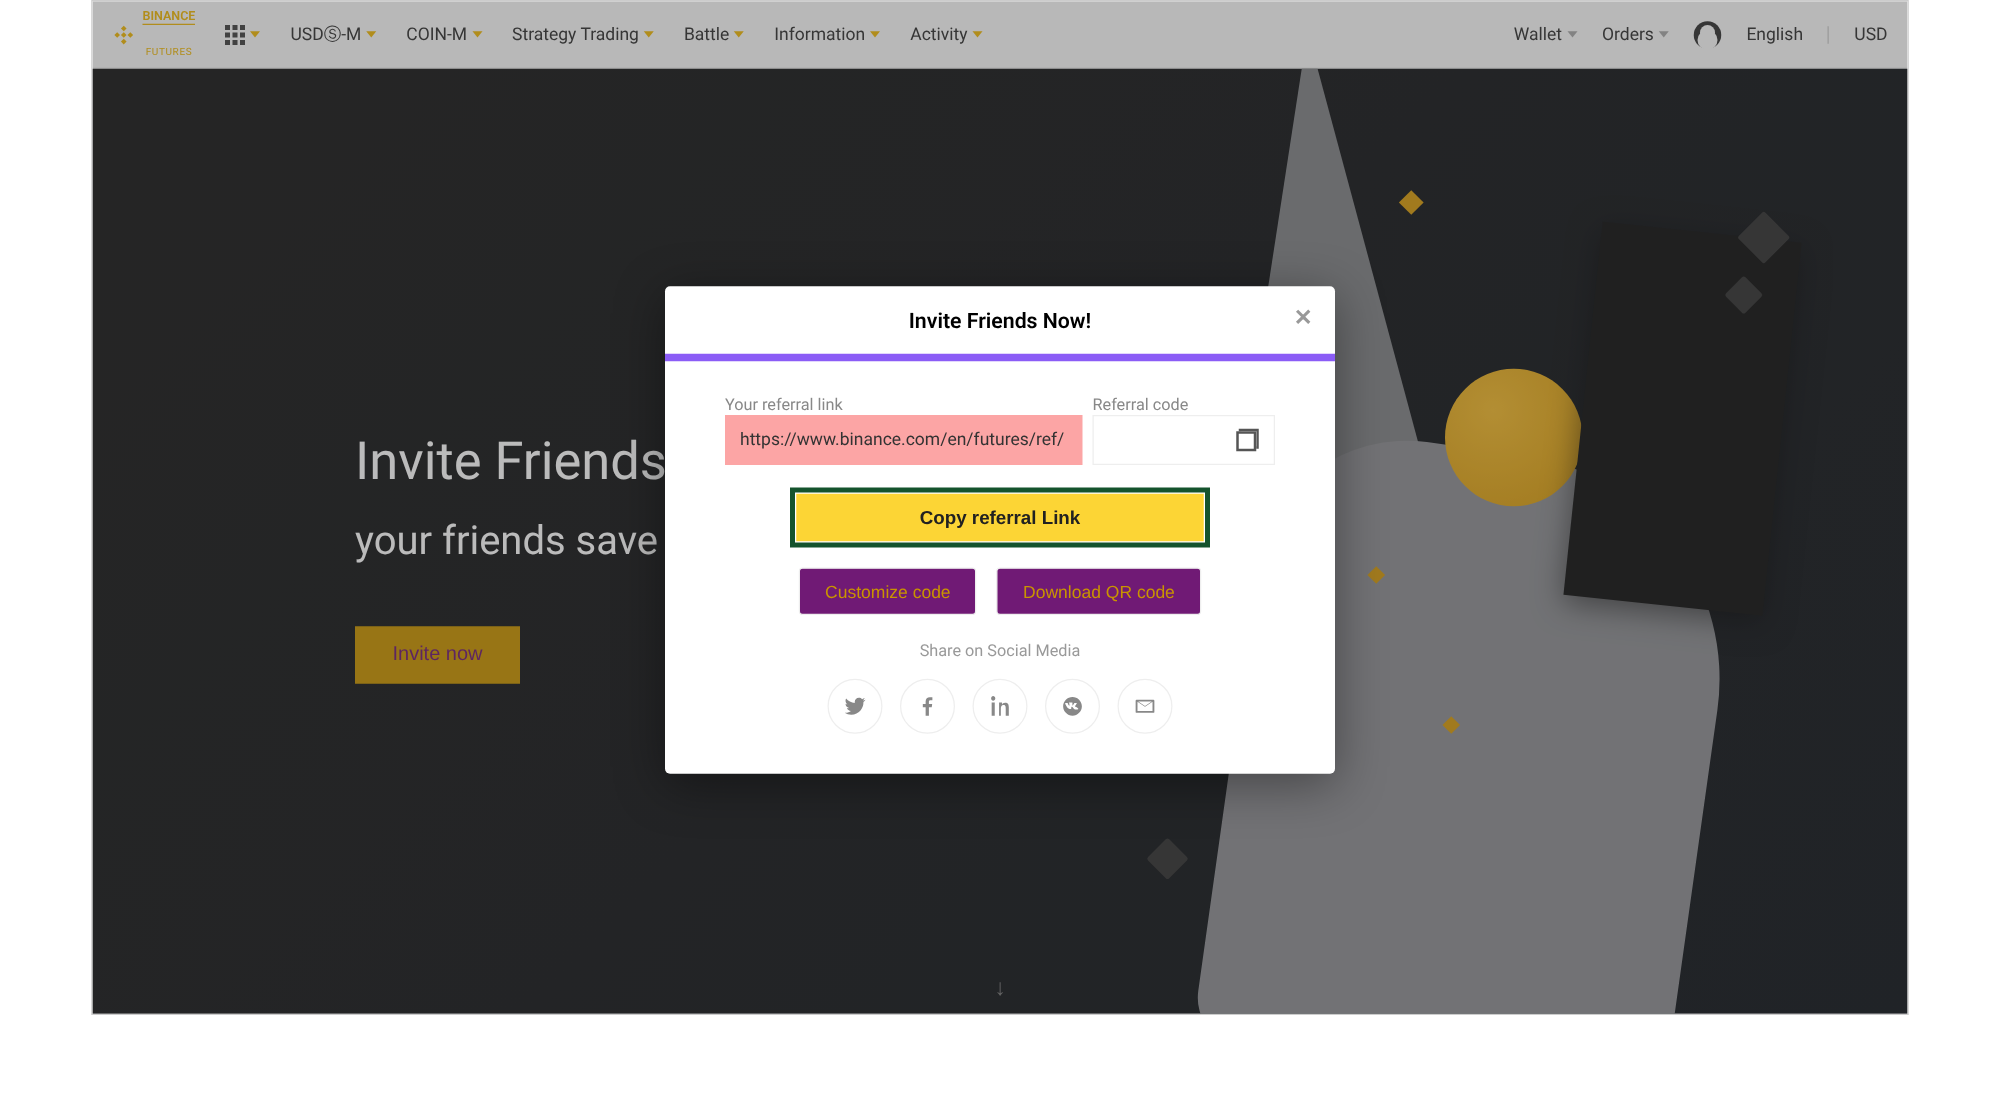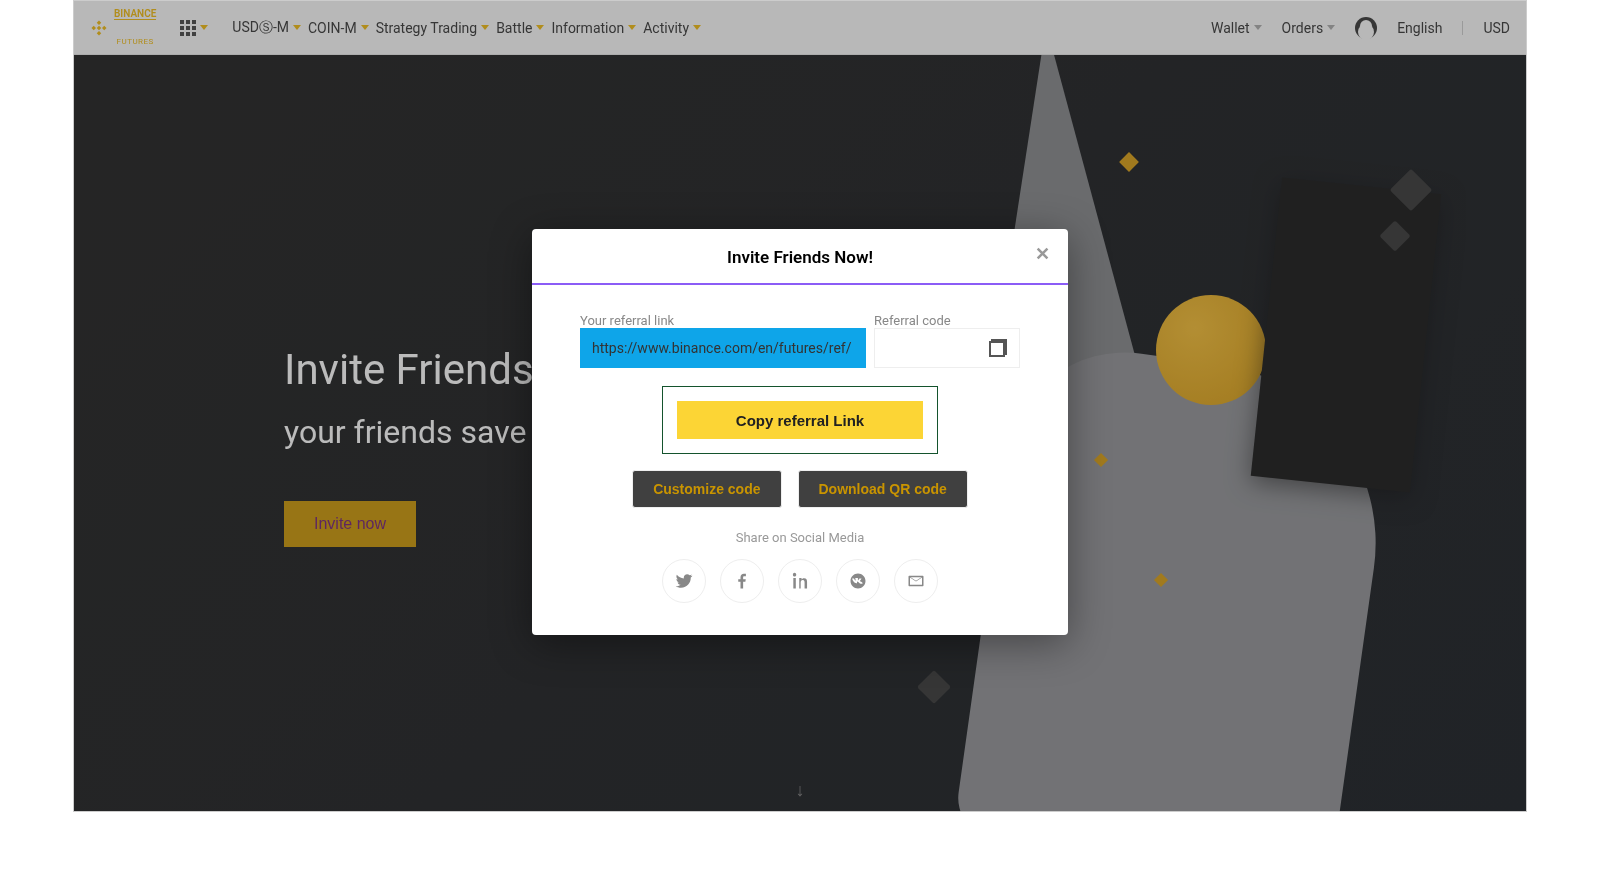--- a/index.html
+++ b/index.html
@@ -33,21 +33,21 @@
   gap: 6px;
   text-align: center;
 }
 .logo-icon { width: 18px; height: 18px; }
 .logo-text { font-size: 10px; font-weight: 600; color: #F0B90B; line-height: 1; }
 .logo-sub { font-size: 8px; color: #F0B90B; letter-spacing: 0.5px; border-top: 1px solid #F0B90B; padding-top: 17px; }
 .menu-grid {
   display: grid; grid-template-columns: repeat(3, 4px); grid-template-rows: repeat(3, 4px); gap: 2px;
 }
 .menu-grid span { width: 4px; height: 4px; background: #444; }
-.nav { display: flex; align-items: center; gap: 7px; color: #333; font-size: 14px; }
+.nav { display: flex; align-items: center; gap: 24px; color: #333; font-size: 14px; }
 .nav-item { display: flex; align-items: center; gap: 4px; cursor: pointer; }
 .caret { width: 0; height: 0; border-left: 4px solid transparent; border-right: 4px solid transparent; border-top: 5px solid #aaa; }
 .caret.yellow { border-top-color: #F0B90B; }
 .header-right { margin-left: auto; display: flex; align-items: center; gap: 20px; color: #333; font-size: 14px; }
 .user-icon { width: 22px; height: 22px; border-radius: 50%; background: #333; display: flex; align-items: center; justify-content: center; }
 .user-icon::after { content: ""; width: 12px; height: 12px; border-radius: 50%; background: #fafafa; box-shadow: 0 6px 0 2px #fafafa; transform: translateY(-2px);}
 .divider { width: 1px; height: 14px; background: #ccc; }
 .hero {
   position: absolute; top: 54px; left: 0; right: 0; bottom: 0;
   background: linear-gradient(135deg, #1a1a1a 0%, #12161C 100%);
@@ -69,36 +69,36 @@
   margin-top: 46px; padding: 14px 30px; background: #c99400; color: #701a75; font-size: 16px; font-weight: 500; border: none; cursor: pointer;
 }
 .scroll-arrow { position: absolute; bottom: 10px; left: 50%; transform: translateX(-50%); color: #777; font-size: 18px; }
 .dimmer {
   position: absolute; top: 0; left: 0; right: 0; bottom: 0; background: rgba(60,60,60,0.35);
 }
 .modal {
   position: absolute; top: 228px; left: 50%; transform: translateX(-50%);
   width: 536px; background: #fff; border-radius: 4px; box-shadow: 0 8px 40px rgba(0,0,0,.4);
 }
-.modal-header { padding: 18px 24px 16px; text-align: center; border-bottom: 2px solid #8b5cf6; position: relative; font-size: 17px; font-weight: 600; }
+.modal-header { padding: 18px 24px 16px; text-align: center; border-bottom: 6px solid #8b5cf6; position: relative; font-size: 17px; font-weight: 600; }
 .modal-close { position: absolute; top: 14px; right: 18px; font-size: 18px; color: #999; cursor: pointer; }
 .modal-body { padding: 28px 48px 32px; text-align: center; }
 .field-row { display: flex; gap: 8px; text-align: left; }
 .field { flex: 1; }
 .field.small { flex: 0 0 146px; }
 .field-label { font-size: 13px; color: #888; margin-bottom: 0; display: block; }
-.field-input { display: flex; align-items: center; background: #0ea5e9; height: 40px; padding: 0 12px; font-size: 14px; color: #333; overflow: hidden; }
+.field-input { display: flex; align-items: center; background: #fca5a5; height: 40px; padding: 0 12px; font-size: 14px; color: #333; overflow: hidden; }
 .field-input.white { background: #fff; border: 1px solid #eee; justify-content: flex-end; }
 .copy-icon { width: 18px; height: 18px; position: relative; }
 .copy-icon::before { content:""; position:absolute; top:0; right:0; width:12px; height:12px; border:2px solid #555;}
 .copy-icon::after { content:""; position:absolute; bottom:0; left:0; width:12px; height:12px; border:2px solid #555; background:#fff;}
-.copy-btn-wrap { margin: 18px auto 0; width: 276px; border: 1px solid #14532d; padding: 14px; }
+.copy-btn-wrap { margin: 18px auto 0; width: 336px; border: 4px solid #14532d; padding: 1px; }
 .copy-btn { width: 100%; height: 38px; background: #FCD535; color: #212121; font-size: 15px; font-weight: 600; border: none; cursor: pointer; }
 .btn-row { display: flex; gap: 16px; justify-content: center; margin-top: 16px; }
-.outline-btn { padding: 10px 20px; background: #404040; border: 1px solid #eee; color: #c99400; font-size: 14px; font-weight: 700; cursor: pointer; border-radius: 3px;}
+.outline-btn { padding: 10px 20px; background: #701a75; border: 1px solid #eee; color: #c99400; font-size: 14px; font-weight: 400; cursor: pointer; border-radius: 3px;}
 .share-label { margin-top: 22px; font-size: 13px; color: #999; }
 .social-row { display: flex; gap: 14px; justify-content: center; margin-top: 14px; }
 .social-btn { width: 44px; height: 44px; border-radius: 50%; border: 1px solid #eee; display: flex; align-items: center; justify-content: center; color: #888; cursor: pointer; }
 .social-btn svg { width: 18px; height: 18px; fill: #888; }
 </style>
 </head>
 <body>
 
 <div class="window">
 

